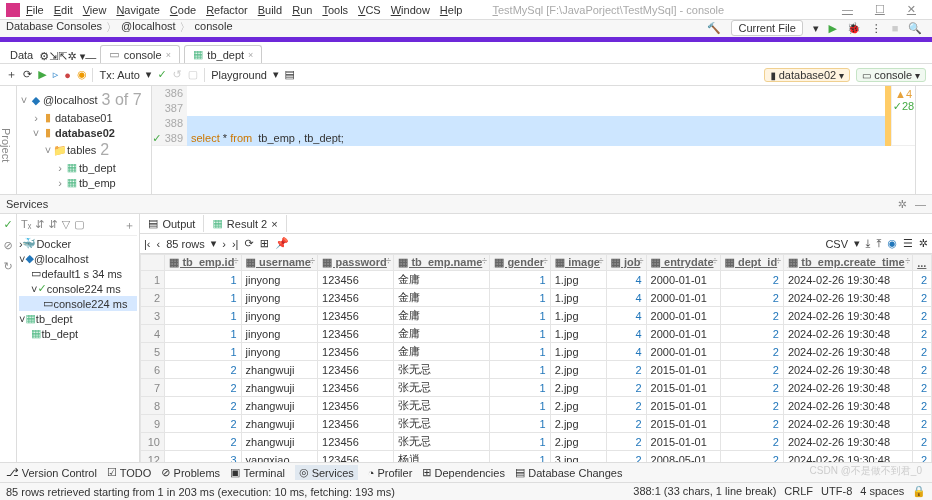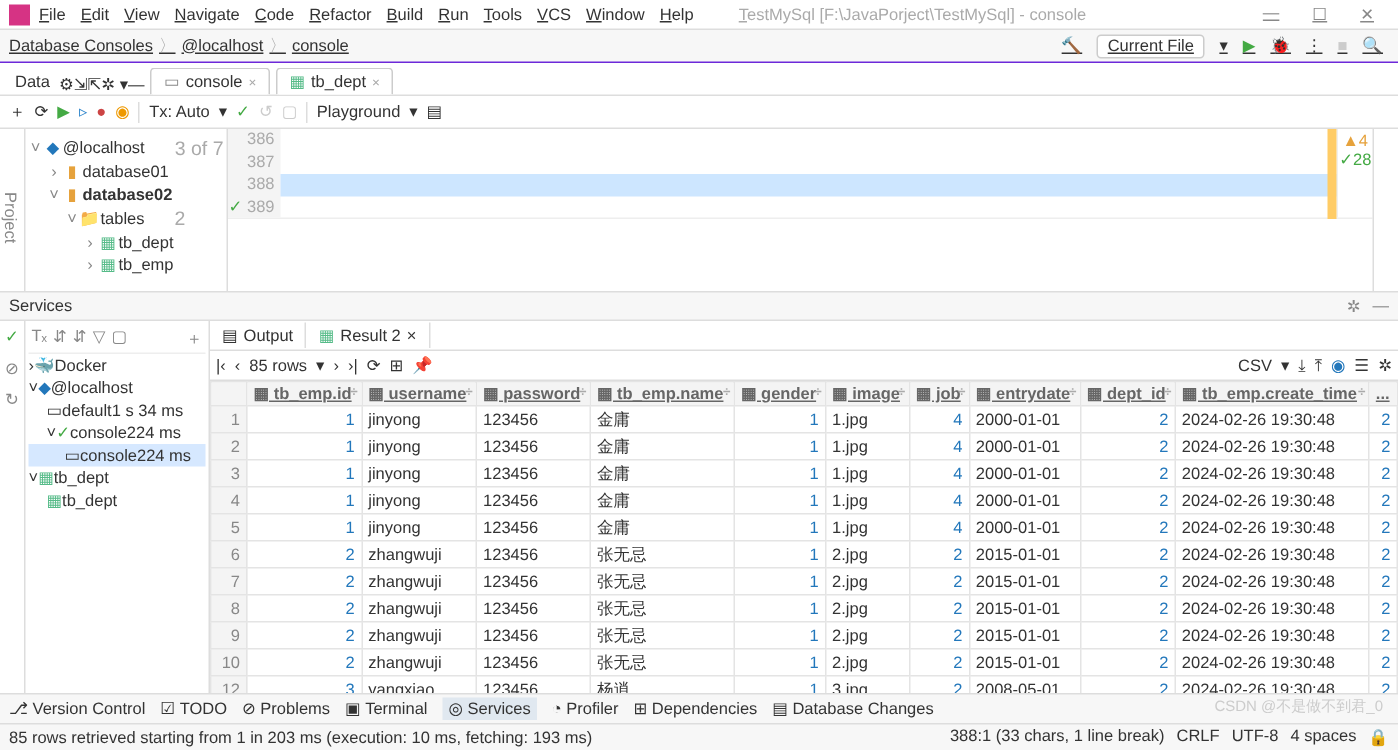--- a/index.html
+++ b/index.html
@@ -3,42 +3,42 @@
 <meta charset="utf-8">
 <style>
 * { margin:0; padding:0; box-sizing:border-box; font-family:"Segoe UI",Arial,sans-serif; font-size:11px; }
 body { width:932px; height:500px; background:#fff; overflow:hidden; position:relative; color:#333; }
 .menubar { height:20px; display:flex; align-items:center; padding:0 6px; border-bottom:1px solid #ddd; }
 .menubar .logo { width:14px; height:14px; background:#d63384; margin-right:6px; }
 .menubar span { margin-right:10px; text-decoration:underline; text-decoration-color:transparent; }
 .menubar span::first-letter { text-decoration:underline; }
 .menubar .title { margin-left:20px; color:#aaa; }
 .menubar .winbtns { margin-left:auto; display:flex; gap:12px; color:#888; }
-.breadcrumb { height:22px; display:flex; align-items:center; padding:0 6px; border-bottom:1px solid #6d28d9; background:#f7f7f7;text-decoration:underline; }
+.breadcrumb { height:22px; display:flex; align-items:flex-start; padding:0 6px; border-bottom:5px solid #6d28d9; background:#f7f7f7; }
 .breadcrumb span { margin-right:4px; }
 .breadcrumb .arrow { color:#aaa; }
 .breadcrumb .right { margin-left:auto; display:flex; align-items:center; gap:6px; }
 .btn { padding:1px 6px; border:1px solid #ccc; background:#fff; border-radius:3px; }
 .green { color:#4a4; }
 .tabs { height:22px; display:flex; align-items:flex-end; border-bottom:1px solid #ddd; padding:0 4px; }
 .tabs .tblbl { padding:2px 6px; display:flex; align-items:center; gap:4px; }
 .tabs .tab { padding:2px 8px; border:1px solid #ccc; border-bottom:none; background:#fff; margin-left:4px; border-radius:3px 3px 0 0; display:flex; align-items:center; gap:4px; }
 .tabs .close { color:#aaa; font-size:9px; }
 .toolbar { height:22px; display:flex; align-items:center; padding:0 6px; gap:6px; border-bottom:1px solid #ddd; }
 .toolbar .sep { width:1px; height:14px; background:#ddd; }
 .toolbar .play { color:#4a4; }
 .toolbar .stop { color:#c44; }
 .toolbar .bulb { color:#e90; }
 .main { display:flex; height:308px; }
 .sidebar-left { width:17px; border-right:1px solid #ddd; display:flex; flex-direction:column; align-items:center; padding-top:10px; gap:20px; writing-mode:vertical-lr; color:#888; font-size:10px; }
 .dbtree { width:135px; border-right:1px solid #ddd; padding:4px 2px; overflow:hidden; font-size:11px; }
 .dbtree .row { display:flex; align-items:center; padding:1px 0; white-space:nowrap; }
 .dbtree .exp { width:10px; text-align:center; color:#888; }
 .dbtree .ico { width:14px; text-align:center; }
-.dbtree .dim { color:#aaa; margin-left:20px; font-size:13px; }
+.dbtree .dim { color:#aaa; margin-left:4px; font-size:16px; }
 .editor { flex:1; display:flex; flex-direction:column; }
 .gutter-area { display:flex; height:60px; border-bottom:1px solid #eee; }
 .gutter { width:35px; background:#f4f4f4; text-align:right; padding-right:4px; color:#aaa; line-height:15px; }
 .gutter .mark { color:#4a4; }
 .code { flex:1; font-family:Consolas,monospace; line-height:15px; position:relative; }
 .code .line { height:15px; padding-left:4px; }
 .code .sel { background:#cde6ff; }
 .code .kw { color:#c70; }
 .code .rightedge { position:absolute; right:0; top:0; width:6px; height:60px; background:linear-gradient(#fc6,#fc6); }
 .sidebar-right { width:17px; border-left:1px solid #ddd; }
@@ -147,20 +147,24 @@
   <span class="sep"></span>
   <span>Tx: Auto</span>
     <span>▾</span>
   <span class="green">✓</span>
   <span style="color:#ccc">↺</span>
   <span style="color:#ccc">▢</span>
   <span class="sep"></span>
   <span>Playground</span>
     <span>▾</span>
   <span>▤</span>
+  <div style="margin-left:auto;display:flex;gap:6px;align-items:center">
+    <span class="chip or">▮ <span>database02</span> ▾</span>
+    <span class="chip">▭ <span>console</span> ▾</span>
+  </div>
 </div>
 
 <div class="main" style="height:108px">
   <div class="sidebar-left">
     <span>Project</span>
   </div>
   <div class="dbtree">
     <div class="row">
         <span class="exp">˅</span>
         <span class="ico" style="color:#27b">◆</span>
@@ -199,20 +203,21 @@
       <div class="gutter">
         <div>386</div>
           <div>387</div>
           <div>388</div>
           <div><span class="mark">✓</span> <span>389</span></div>
       </div>
       <div class="code">
         <div class="line"></div>
           <div class="line"></div>
           <div class="line sel"></div>
+        <div class="line sel"><span class="kw">select</span> * <span class="kw">from</span>&nbsp;&nbsp;tb_emp , tb_dept;</div>
         <div class="rightedge"></div>
       </div>
       <div style="width:24px;border-left:1px solid #eee;text-align:center;padding-top:2px">
         <div class="warn">▲<span>4</span></div>
         <div class="green">✓<span>28</span></div>
       </div>
     </div>
   </div>
   <div class="sidebar-right"></div>
 </div>

